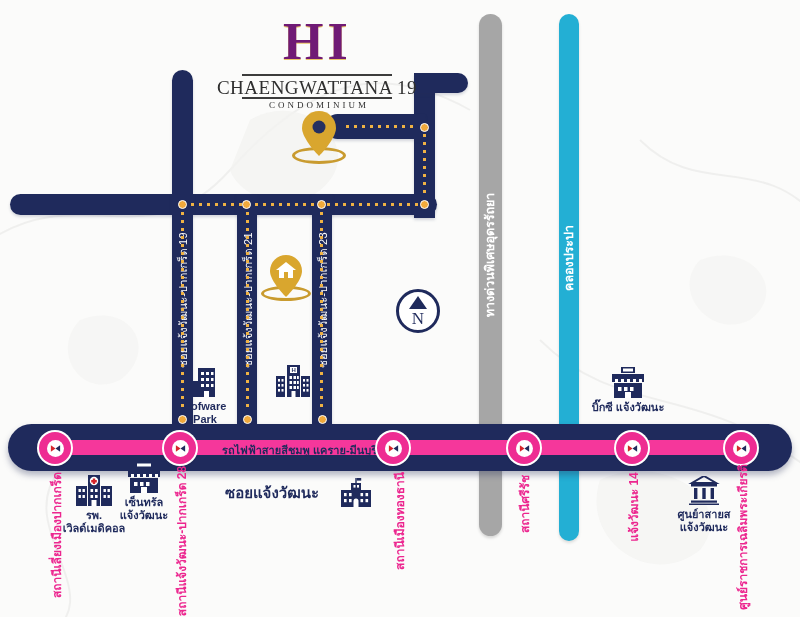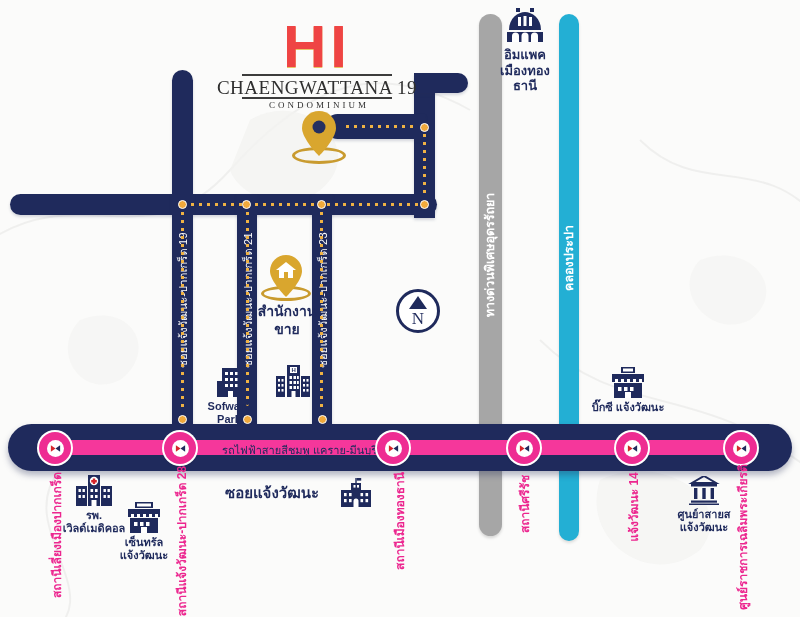--- a/index.html
+++ b/index.html
@@ -23,29 +23,29 @@
   
   .rot{position:absolute;white-space:nowrap;transform:translate(-50%,-50%) rotate(-90deg);}
   .soi-lab{color:#ffffff;font-size:11px;letter-spacing:.2px;}
   .wlab{color:#ffffff;font-weight:bold;font-size:12.5px;}
   .plab{color:#ec268f;font-weight:bold;font-size:12px;}
   
   .lm{position:absolute;display:flex;flex-direction:column;align-items:center;text-align:center;}
   .lm .cap{color:#1f2a5c;font-weight:bold;font-size:11px;line-height:1.2;margin-top:3px;white-space:nowrap;}
   .lm .cap-lg{font-size:13px;}
   
-  .logo-hi{position:absolute;font-family:Liberation Sans, sans-serif;font-weight:bold;
-           font-size:60px;color:#ef4444;text-shadow:0 1px 0 #e8c467;letter-spacing:4px;}
+  .logo-hi{position:absolute;font-family:Liberation Serif, serif;font-weight:bold;
+           font-size:52px;color:#701a75;text-shadow:0 1px 0 #e8c467;letter-spacing:4px;}
   .logo-line{position:absolute;height:2px;background:#3c3c3c;}
   .logo-name{position:absolute;font-family:"Liberation Serif","DejaVu Serif",serif;font-size:19px;color:#2f2f2f;
              letter-spacing:.5px;white-space:nowrap;}
   .logo-sub{position:absolute;font-family:"Liberation Serif","DejaVu Serif",serif;font-size:9px;color:#2f2f2f;
             letter-spacing:3px;white-space:nowrap;}
   
-  .pinkline-lab{position:absolute;color:#1f2a5c;font-weight:normal;font-size:11px;white-space:nowrap;}
+  .pinkline-lab{position:absolute;color:#1f2a5c;font-weight:bold;font-size:11px;white-space:nowrap;}
   .roadname{position:absolute;color:#1f2a5c;font-weight:bold;font-size:15px;white-space:nowrap;transform:translate(-50%,-50%);}
   .sales-lab{position:absolute;color:#1f2a5c;font-weight:bold;font-size:14px;line-height:1.25;text-align:center;transform:translateX(-50%);}
   .compass{position:absolute;width:44px;height:44px;border-radius:50%;background:#fff;border:3px solid #1f2a5c;
            display:flex;flex-direction:column;align-items:center;justify-content:center;}
   .compass .tri{width:0;height:0;border-left:9px solid transparent;border-right:9px solid transparent;border-bottom:13px solid #1f2a5c;}
   .compass .n{font-family:"Liberation Serif","DejaVu Serif",serif;font-size:17px;color:#1f2a5c;line-height:1;margin-top:1px;}
   .ellipse-ring{position:absolute;border:3px solid #c99b2f;border-radius:50%;}
 </style>
 </head>
 <body>
@@ -104,24 +104,20 @@
     <path d="M19 1 C9.5 1 2 8.5 2 18 C2 29 19 46 19 46 C19 46 36 29 36 18 C36 8.5 28.5 1 19 1 Z" fill="#d9a62e"></path>
     <circle cx="19" cy="17" r="6.5" fill="#253060"></circle>
   </svg>
 
   <div class="ellipse-ring" style="left:261px;top:286px;width:50px;height:15px;"></div>
   <svg class="abs" width="36" height="45" viewBox="0 0 36 45" style="left:268px;top:254px;">
     <path d="M18 1 C9 1 2 8 2 17 C2 27.5 18 43 18 43 C18 43 34 27.5 34 17 C34 8 27 1 18 1 Z" fill="#d9a62e"></path>
     <path d="M18 8 L8 16 H11 V24 H25 V16 H28 Z" fill="#ffffff"></path>
     <rect x="16" y="18" width="4" height="6" fill="#d9a62e"></rect>
   </svg>
-  <div class="sales-lab" style="left:287px;top:303px;">
-    <div>สำนักงาน</div>
-    <div>ขาย</div>
-  </div>
 
   <div class="compass" style="left:396px;top:289px;">
     <div class="tri"></div>
     <div class="n">N</div>
   </div>
 
   <div class="logo-hi" style="left:283px;top:12px;">HI</div>
   <div class="logo-line" style="left:242px;top:74px;width:150px;"></div>
   <div class="logo-name" style="left:317px;top:77px;transform:translateX(-50%);">CHAENGWATTANA 19</div>
   <div class="logo-line" style="left:242px;top:97px;width:150px;"></div>
@@ -182,41 +178,22 @@
 
   <div class="rot plab" style="left:56px;top:535px;">สถานีเลี่ยงเมืองปากเกร็ด</div>
   <div class="rot plab" style="left:181px;top:541px;">สถานีแจ้งวัฒนะ-ปากเกร็ด 28</div>
   <div class="rot plab" style="left:399px;top:521px;">สถานีเมืองทองธานี</div>
   <div class="rot plab" style="left:524px;top:504px;">สถานีศรีรัช</div>
   <div class="rot plab" style="left:633px;top:507px;">แจ้งวัฒนะ 14</div>
   <div class="rot plab" style="left:742px;top:537px;">ศูนย์ราชการเฉลิมพระเกียรติ</div>
 
   <div class="roadname" style="left:272px;top:493px;">ซอยแจ้งวัฒนะ</div>
 
-  <div class="lm" style="left:492px;top:8px;width:66px;">
-    <svg width="38" height="36" viewBox="0 0 38 36">
-      <rect x="10" y="0" width="4" height="4" fill="#1f2a5c"></rect>
-        <rect x="24" y="0" width="4" height="4" fill="#1f2a5c"></rect>
-      <path d="M3 22 C3 10 12 4 19 4 C26 4 35 10 35 22 Z" fill="#1f2a5c"></path>
-      <rect x="12" y="9" width="3" height="9" fill="#fff"></rect>
-        <rect x="17.5" y="8" width="3" height="10" fill="#fff"></rect>
-        <rect x="23" y="9" width="3" height="9" fill="#fff"></rect>
-      <rect x="1" y="24" width="36" height="10" fill="#1f2a5c"></rect>
-      <path d="M6 34 v-6 a3.5 3.5 0 0 1 7 0 v6 Z" fill="#fff"></path>
-      <path d="M15.5 34 v-6 a3.5 3.5 0 0 1 7 0 v6 Z" fill="#fff"></path>
-      <path d="M25 34 v-6 a3.5 3.5 0 0 1 7 0 v6 Z" fill="#fff"></path>
-    </svg>
-    <div class="cap cap-lg">
-      <div>อิมแพค</div>
-      <div>เมืองทอง</div>
-      <div>ธานี</div>
-    </div>
-  </div>
-
-  <div class="lm" style="left:204px;top:367px;width:50px;">
+
+  <div class="lm" style="left:180px;top:367px;width:50px;">
     <svg width="30" height="30" viewBox="0 0 30 30">
       <rect x="8" y="1" width="17" height="29" fill="#1f2a5c"></rect>
       <rect x="3" y="14" width="6" height="16" fill="#1f2a5c"></rect>
       <g fill="#fff">
         <rect x="11" y="5" width="3" height="3"></rect>
           <rect x="16" y="5" width="3" height="3"></rect>
           <rect x="21" y="5" width="2.5" height="3"></rect>
         <rect x="11" y="11" width="3" height="3"></rect>
           <rect x="16" y="11" width="3" height="3"></rect>
           <rect x="21" y="11" width="2.5" height="3"></rect>
@@ -314,21 +291,21 @@
           <rect x="21" y="21" width="2.6" height="3"></rect>
         <rect x="17.5" y="26" width="5" height="6"></rect>
       </g>
     </svg>
     <div class="cap">
       <div>รพ.</div>
       <div>เวิลด์เมดิคอล</div>
     </div>
   </div>
 
-  <div class="lm" style="left:114px;top:502px;width:60px;">
+  <div class="lm" style="left:114px;top:462px;width:60px;">
     <svg width="36" height="31" viewBox="0 0 36 31">
       <rect x="9" y="0" width="18" height="6" fill="#1f2a5c"></rect>
         <rect x="11" y="1.5" width="14" height="3" fill="#fff"></rect>
       <rect x="2" y="7" width="32" height="8" fill="#1f2a5c"></rect>
       <g fill="#fff">
           <rect x="5" y="12" width="3" height="3"></rect>
           <rect x="11" y="12" width="3" height="3"></rect>
           <rect x="17" y="12" width="3" height="3"></rect>
           <rect x="23" y="12" width="3" height="3"></rect>
           <rect x="29" y="12" width="3" height="3"></rect>

